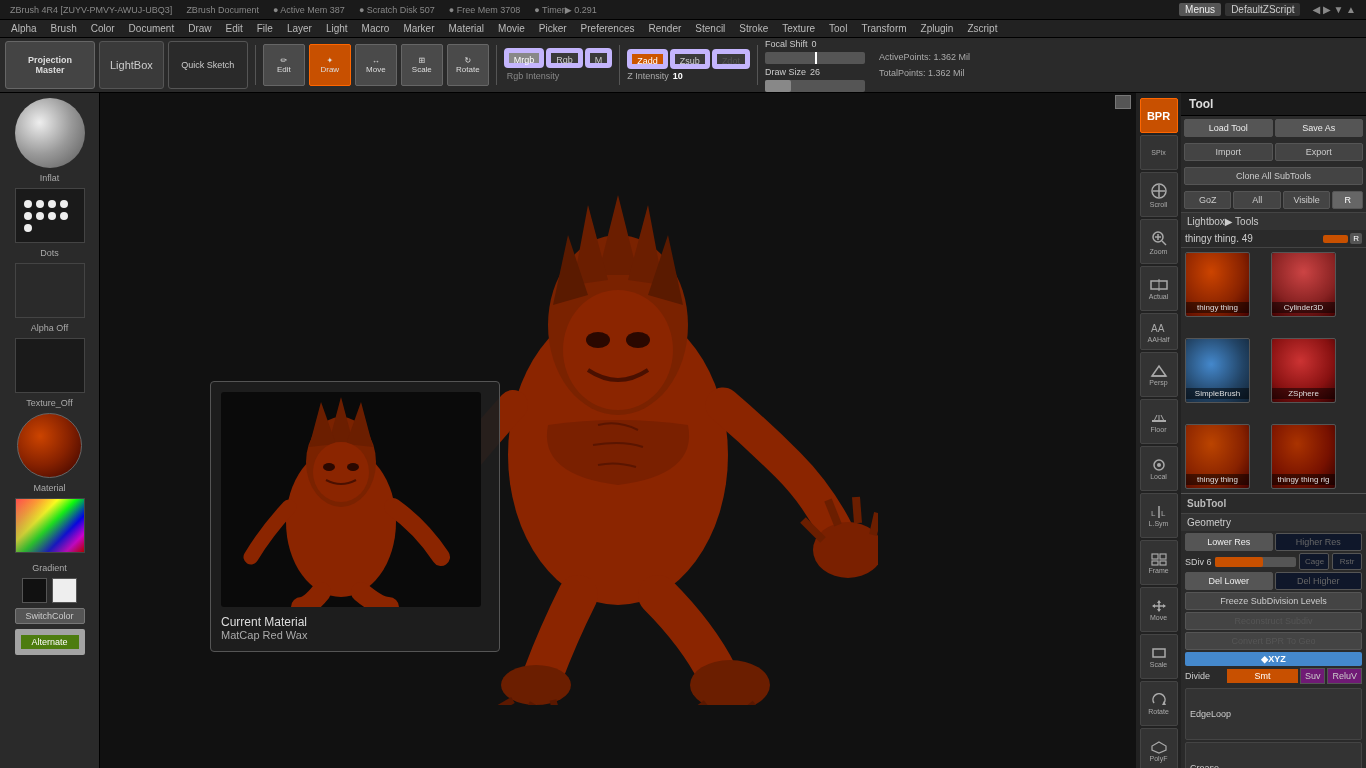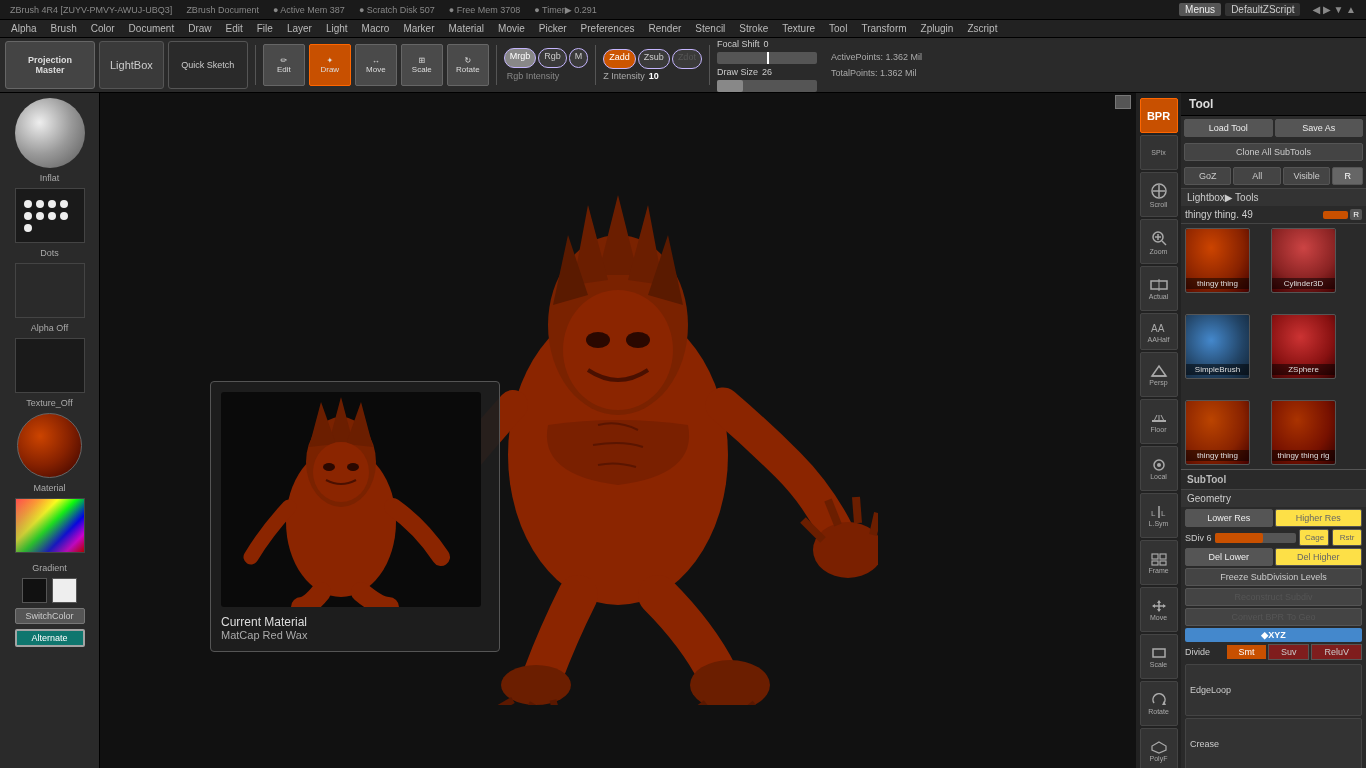--- a/index.html
+++ b/index.html
@@ -19,21 +19,21 @@
     .lightbox-btn { background: #3a3a3a; border: 1px solid #555; padding: 4px 10px; height: 48px; display: flex; align-items: center; justify-content: center; cursor: pointer; color: #ccc; font-size: 11px; border-radius: 3px; }
 
     .quick-sketch { background: #2a2a2a; border: 1px solid #555; width: 80px; height: 48px; display: flex; flex-direction: column; align-items: center; justify-content: center; cursor: pointer; border-radius: 3px; }
     .quick-sketch span { color: #ccc; font-size: 9px; }
 
     .tool-btn { background: #4a4a4a; border: 1px solid #666; width: 42px; height: 42px; display: flex; flex-direction: column; align-items: center; justify-content: center; cursor: pointer; border-radius: 2px; }
     .tool-btn.active { background: #c85000; border-color: #ff6600; }
     .tool-btn span { color: #ddd; font-size: 8px; }
 
     .separator { width: 1px; height: 40px; background: #555; margin: 0 3px; }
-    .channel-btn { background: #3a3a3a; border: 1px solid #c4b5fd; padding: 2px 5px; height: 20px; font-size: 9px; color: #ccc; cursor: pointer; border-radius: 10px; }
+    .channel-btn { background: #3a3a3a; border: 5px solid #c4b5fd; padding: 2px 5px; height: 20px; font-size: 9px; color: #ccc; cursor: pointer; border-radius: 4px; }
     .channel-btn.active { background: #888; color: #fff; }
     .channel-btn.active-orange { background: #cc5500; color: #fff; }
 
     .slider-group { display: flex; flex-direction: column; gap: 3px; }
     .slider-item { display: flex; align-items: center; gap: 4px; font-size: 9px; color: #ccc; }
     .slider-track { width: 100px; height: 12px; background: #555; border-radius: 2px; position: relative; }
     .slider-fill { height: 100%; background: #888; border-radius: 2px; }
     .slider-marker { position: absolute; top: 0; width: 2px; height: 100%; background: #fff; }
 
     .points-info { font-size: 9px; color: #aaa; line-height: 16px; margin-left: 10px; }
@@ -48,21 +48,21 @@
     .alpha-preview { width: 70px; height: 55px; background: #1a1a1a; border: 1px solid #444; display: flex; align-items: center; justify-content: center; }
     .dots-pattern { display: flex; flex-wrap: wrap; gap: 4px; padding: 8px; }
     .dot { width: 8px; height: 8px; background: #eee; border-radius: 50%; }
     .texture-preview { width: 70px; height: 55px; background: #1a1a1a; border: 1px solid #444; }
     .material-preview { width: 65px; height: 65px; border-radius: 50%; background: radial-gradient(circle at 35% 35%, #cc4400, #882200, #330000); border: 1px solid #666; }
     .gradient-label { font-size: 9px; color: #aaa; }
     .switch-row { display: flex; gap: 5px; align-items: center; }
     .color-swatch-black { width: 25px; height: 25px; background: #111; border: 1px solid #555; }
     .color-swatch-white { width: 25px; height: 25px; background: #eee; border: 1px solid #555; }
     .switch-btn { background: #555; border: 1px solid #777; padding: 2px 6px; font-size: 9px; color: #ccc; cursor: pointer; border-radius: 2px; width: 70px; text-align: center; }
-    .alt-btn { background: #0f766e; border: 2px solid #a3a3a3; padding: 2px 6px; font-size: 9px; color: #fff; cursor: pointer; border-radius: 2px; width: 70px; text-align: center; }
+    .alt-btn { background: #4d7c0f; border: 6px solid #a3a3a3; padding: 2px 6px; font-size: 9px; color: #fff; cursor: pointer; border-radius: 2px; width: 70px; text-align: center; }
 
     
     #canvas-area { flex: 1; background: #1a1a1a; position: relative; overflow: hidden; }
 
     
     #right-icons { width: 45px; background: #222; display: flex; flex-direction: column; align-items: center; padding: 5px 0; gap: 2px; }
     .r-icon { width: 38px; height: 35px; background: #333; border: 1px solid #444; display: flex; flex-direction: column; align-items: center; justify-content: center; cursor: pointer; border-radius: 2px; gap: 1px; }
     .r-icon.active { background: #c85000; border-color: #ff6600; }
     .r-icon span { font-size: 7px; color: #aaa; }
 
@@ -83,33 +83,33 @@
     .tool-thumb { width: 65px; height: 65px; border: 1px solid #555; cursor: pointer; border-radius: 2px; display: flex; flex-direction: column; align-items: center; justify-content: flex-end; padding-bottom: 3px; position: relative; overflow: hidden; }
     .tool-thumb-bg { position: absolute; inset: 0; border-radius: 2px; }
     .tool-thumb-label { font-size: 8px; color: #ddd; position: relative; z-index: 1; background: rgba(0,0,0,0.5); width: 100%; text-align: center; padding: 1px; }
 
     .thumb-groot { background: radial-gradient(ellipse at 40% 30%, #cc4400 0%, #882200 60%, #440000 100%); }
     .thumb-thingy { background: radial-gradient(ellipse at 40% 30%, #bb4400 0%, #882200 60%, #440000 100%); }
     .thumb-thingyrig { background: radial-gradient(ellipse at 40% 30%, #aa3300 0%, #771100 60%, #330000 100%); }
 
     .geo-btn-row { display: flex; gap: 2px; margin: 2px 4px; }
     .geo-btn { background: #444; border: 1px solid #555; padding: 3px 5px; font-size: 9px; color: #ccc; cursor: pointer; border-radius: 2px; flex: 1; text-align: center; }
-    .geo-btn.dimmed { background: #fde047; color: #666; }
+    .geo-btn.dimmed { background: #0f172a; color: #666; }
 
     .sdiv-row { display: flex; align-items: center; gap: 3px; margin: 2px 4px; font-size: 9px; color: #ccc; }
     .sdiv-slider { flex: 1; height: 10px; background: #555; border-radius: 2px; position: relative; }
     .sdiv-fill { width: 60%; height: 100%; background: #c85000; border-radius: 2px; }
 
     .geo-list { display: flex; flex-direction: column; gap: 2px; padding: 2px 4px; }
     .geo-item { font-size: 9px; color: #ccc; padding: 20px 4px; cursor: pointer; background: #333; border: 1px solid #444; border-radius: 2px; }
 
     .divide-row { display: flex; align-items: center; gap: 2px; margin: 2px 4px; }
     .divide-label { font-size: 9px; color: #ccc; width: 40px; }
     .divide-smt { background: #c85000; border-color: #ff8800; color: #fff; flex: 1; text-align: center; font-size: 9px; padding: 2px 4px; cursor: pointer; }
-    .divide-suv { background: #7f1d1d; border: 1px solid #555; padding: 2px 12px; font-size: 9px; color: #ccc; cursor: pointer; }
+    .divide-suv { background: #701a75; border: 1px solid #555; padding: 2px 4px; font-size: 9px; color: #ccc; cursor: pointer; }
 
     .freeze-btn { background: #444; border: 1px solid #555; width: 100%; padding: 3px; font-size: 9px; color: #555; cursor: not-allowed; margin: 1px 0; border-radius: 2px; text-align: center; }
     .freeze-btn.active { color: #ccc; cursor: pointer; }
 
     
     .xyz-btn { background: #4488cc; color: #fff; font-size: 9px; font-weight: bold; padding: 2px 5px; border-radius: 2px; cursor: pointer; width: calc(100% - 8px); margin: 2px 4px; text-align: center; }
   </style>
 </head>
 <body>
 
@@ -498,20 +498,24 @@
     </div>
 
     <div id="tool-panel" style="width:185px;overflow-y:auto;max-height:100%;">
       <div class="tool-header">Tool</div>
 
       <div class="tool-btn-row">
         <div class="tp-btn" style="background:#555;color:#eee;">Load Tool</div>
         <div class="tp-btn" style="background:#555;color:#eee;">Save As</div>
       </div>
       <div class="tool-btn-row">
+        <div class="tp-btn">Import</div>
+        <div class="tp-btn">Export</div>
+      </div>
+      <div class="tool-btn-row">
         <div class="tp-btn" style="flex:3;">Clone All SubTools</div>
       </div>
       <div class="tool-btn-row">
         <div class="tp-btn">GoZ</div>
         <div class="tp-btn">All</div>
         <div class="tp-btn">Visible</div>
         <div class="tp-btn active" style="flex:0.5;background:#666;">R</div>
       </div>
 
       <div class="section-header">

